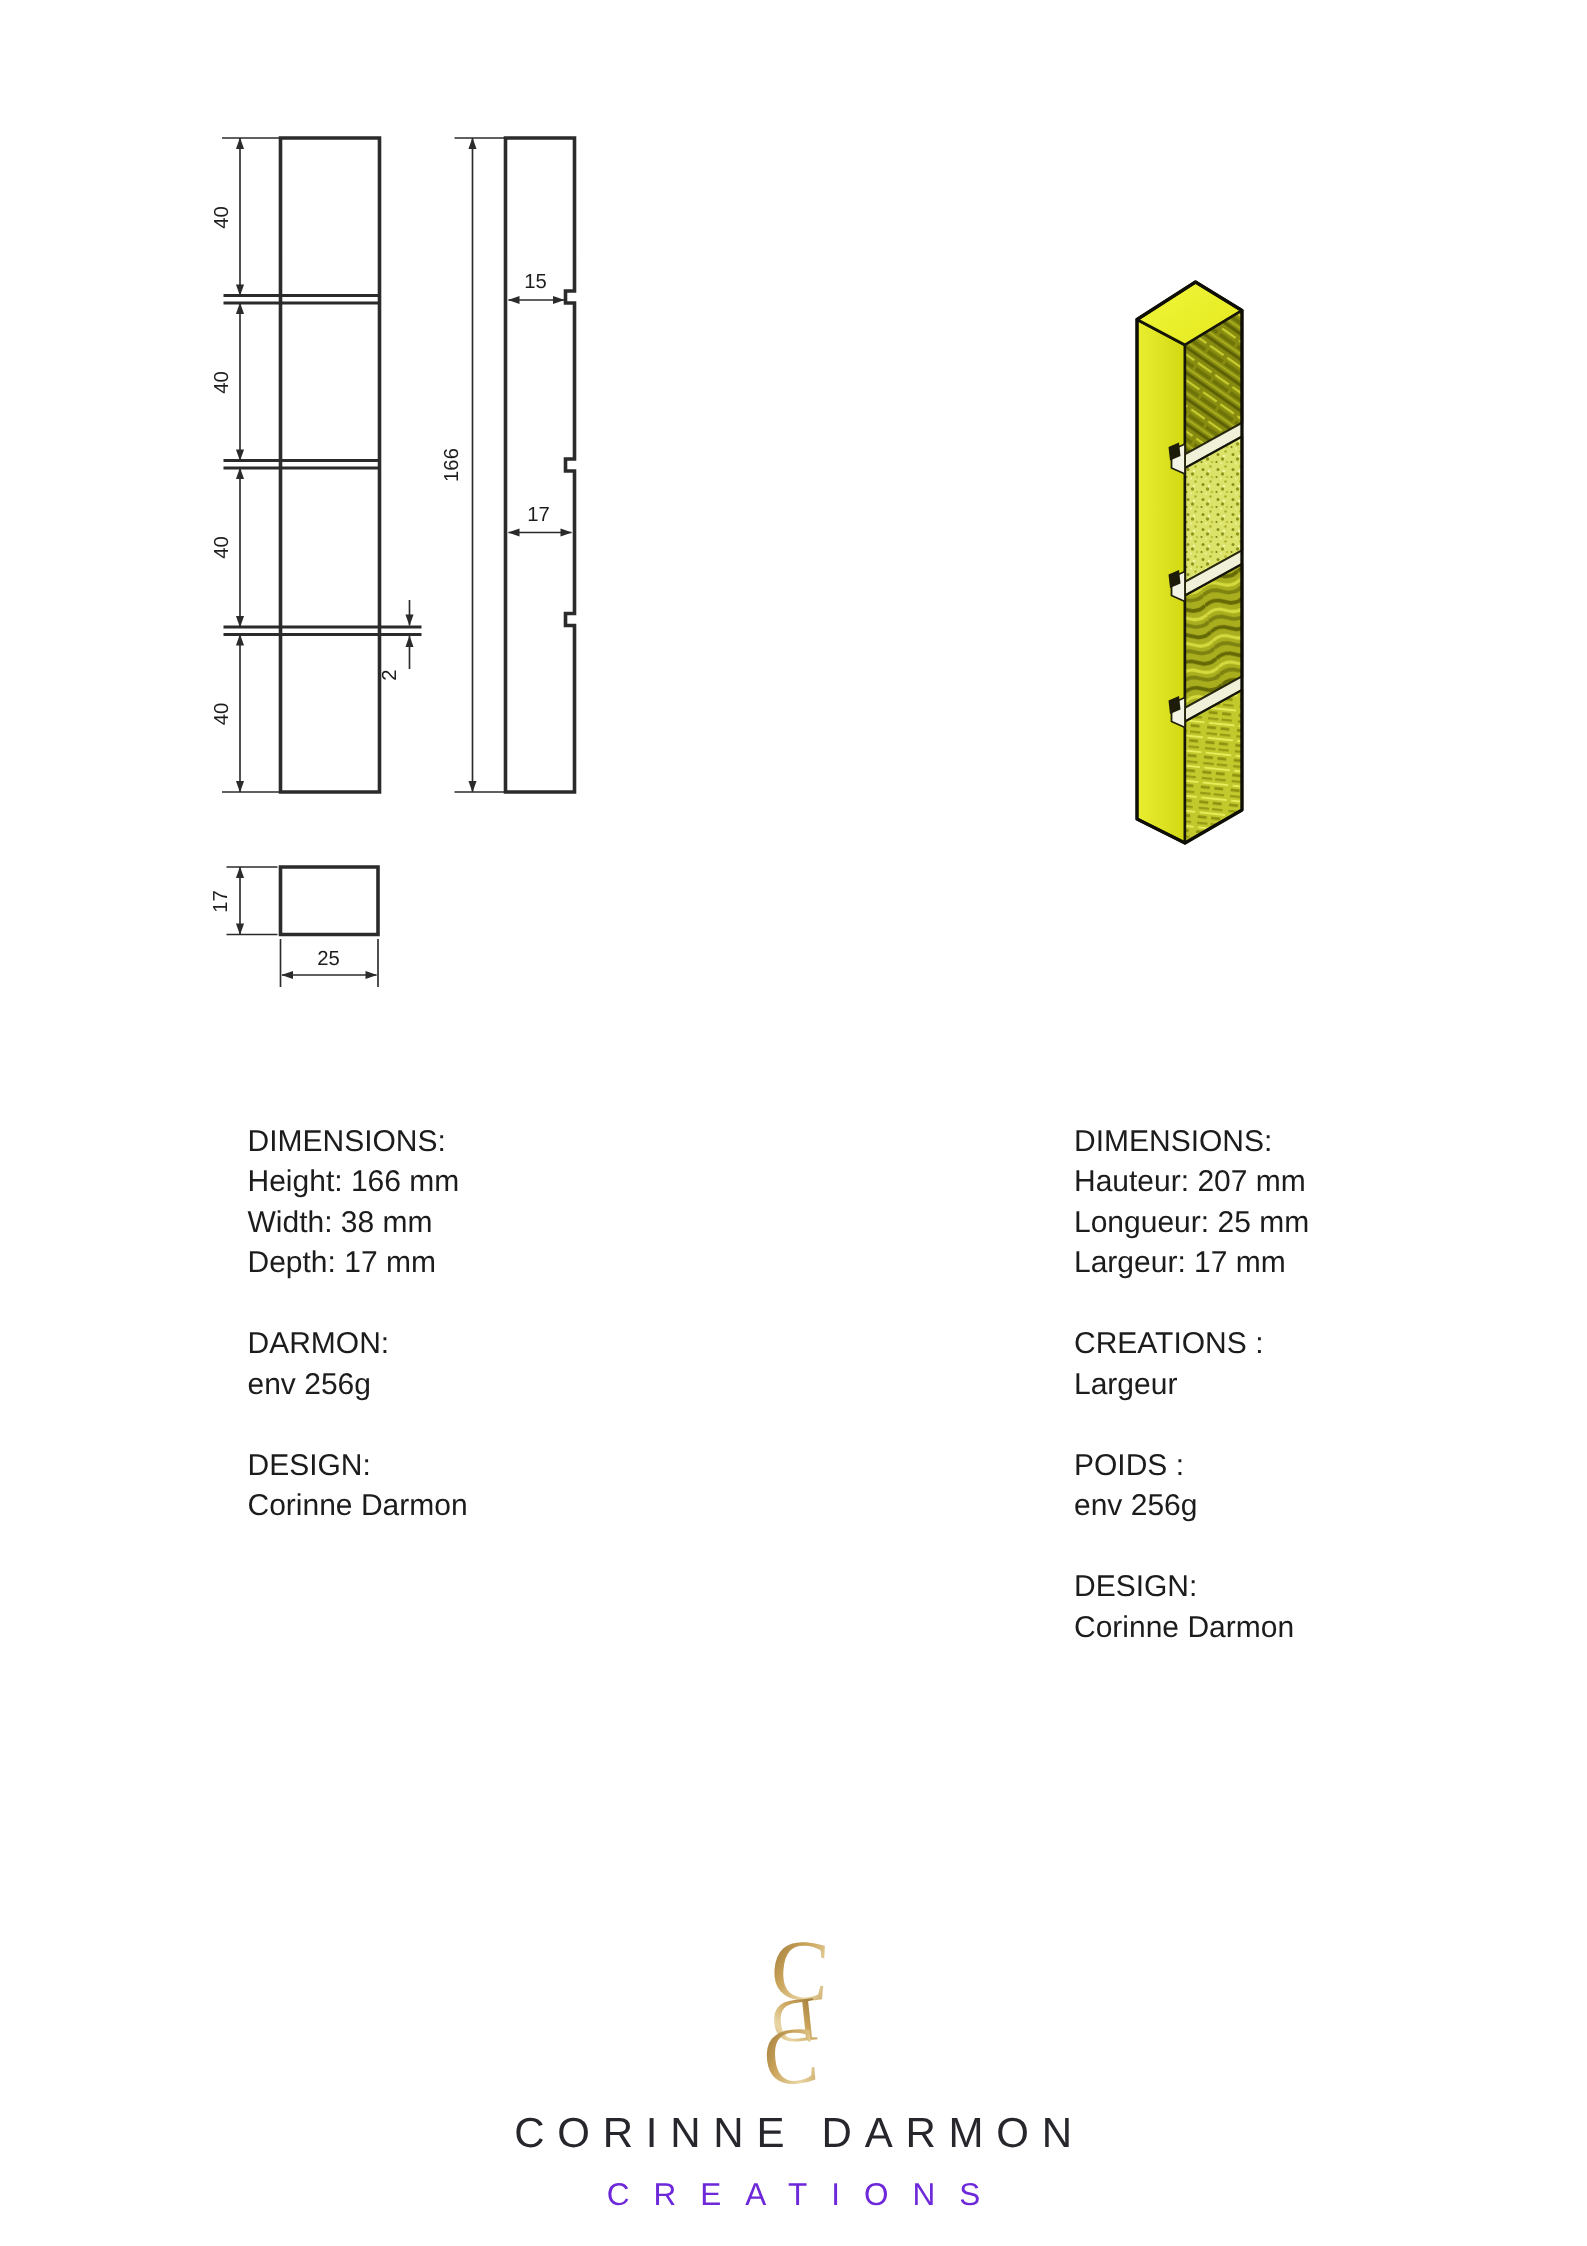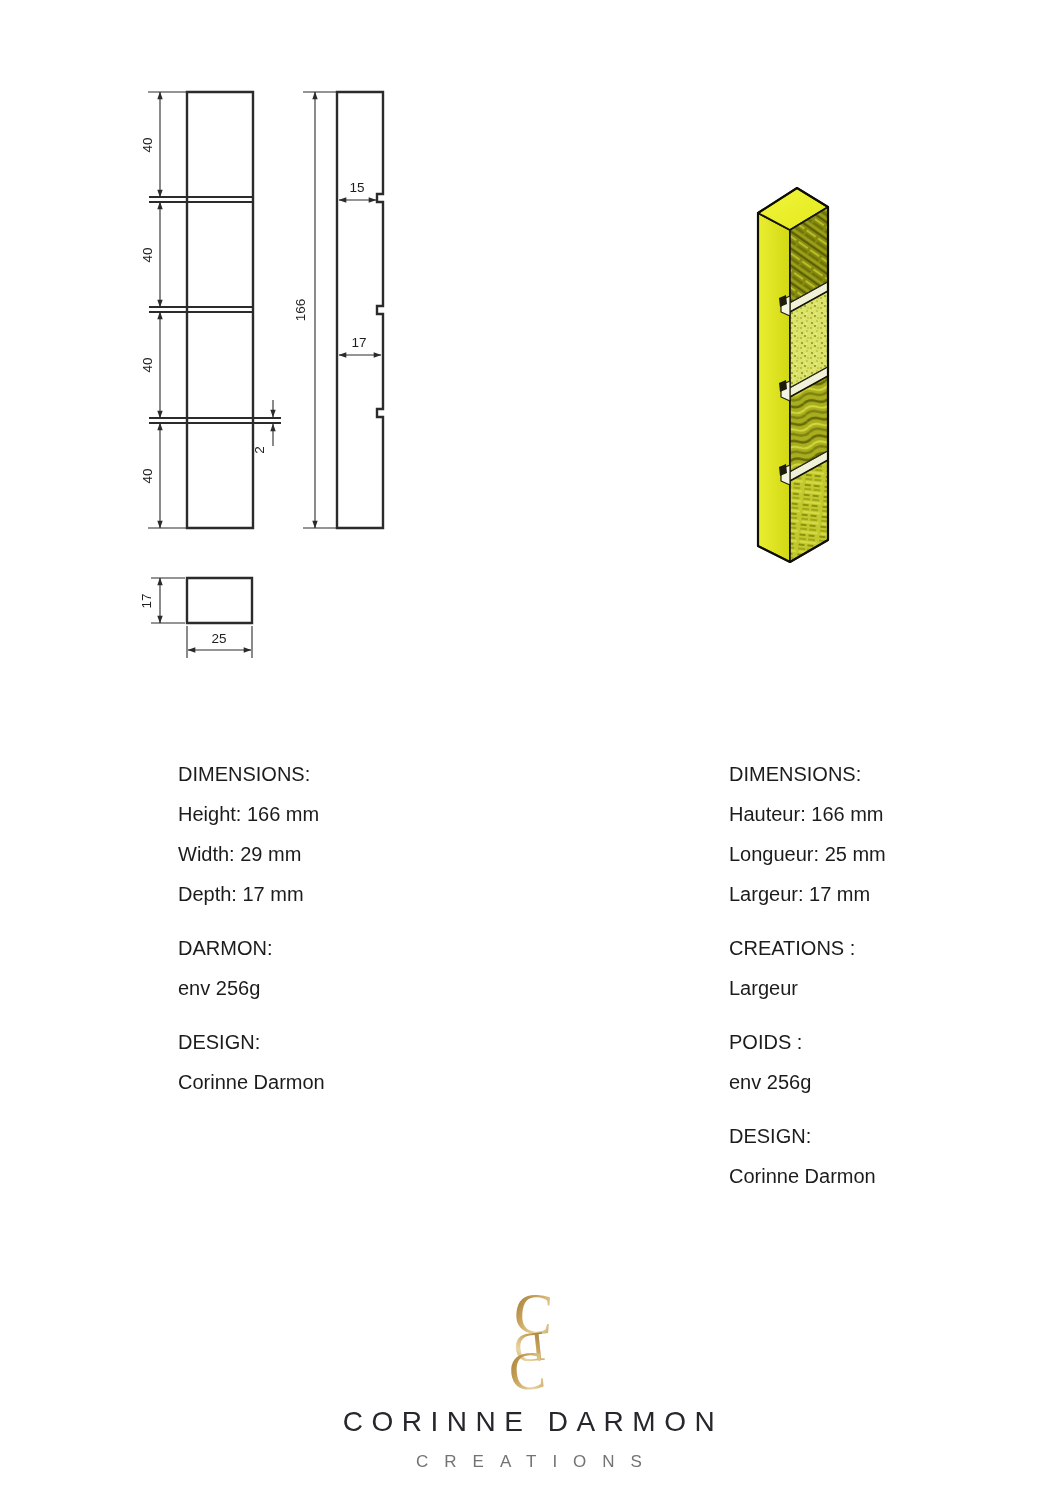--- a/index.html
+++ b/index.html
@@ -8,30 +8,30 @@
 
   
   .drawing-svg{position:absolute;left:130px;top:75px;}
   .render-svg{position:absolute;left:742px;top:176px;}
 
   
   .specs{position:absolute;top:748px;font-size:20px;line-height:27px;color:#1c1c1c;}
   .specs-en{left:165px;}
   .specs-fr{left:716px;}
   .spec-section{margin:0 0 27px 0;}
-  .spec-section p{margin:13px;}
+  .spec-section p{margin:0;}
 
   
   .monogram-svg{position:absolute;left:486px;top:1283px;}
   .brand-name{position:absolute;top:1406px;left:0;width:100%;text-align:center;
               font-size:28px;letter-spacing:8.5px;padding-left:8px;box-sizing:border-box;
               color:#26262c;font-weight:400;}
   .brand-sub{position:absolute;top:1452px;left:0;width:100%;text-align:center;
-             font-size:17px;letter-spacing:16px;padding-left:16px;box-sizing:border-box;
-             color:#737373;font-weight:400;}
+             font-size:21px;letter-spacing:16px;padding-left:16px;box-sizing:border-box;
+             color:#6d28d9;font-weight:400;}
 
   
   .bold-ln{stroke:#2b2b2b;stroke-width:2.4;fill:none;}
   .mid-ln{stroke:#2b2b2b;stroke-width:2;fill:none;}
   .thin-ln{stroke:#2b2b2b;stroke-width:1.1;fill:none;}
   .dim-ln{stroke:#2b2b2b;stroke-width:1.1;fill:none;
           marker-start:url(#arr);marker-end:url(#arr);}
   .dim-half{stroke:#2b2b2b;stroke-width:1.1;fill:none;marker-end:url(#arr);}
   .dim-txt{font-family:"Liberation Sans",sans-serif;font-size:13.5px;fill:#1d1d1d;}
 </style>
@@ -165,37 +165,37 @@
       <path d="M779,467 L786,464 L787,473 L780,476 Z" fill="#1c1c08"></path>
 
       <path d="M758,213 L797,188 L828,207 L828,540 L790,562 L758,546 Z" fill="none" stroke="#0e0e06" stroke-width="2.2"></path>
     </g>
   </svg>
 
   <div class="specs specs-en">
     <div class="spec-section">
       <p>DIMENSIONS:</p>
       <p>Height: 166 mm</p>
-      <p>Width: 29 mm</p>
+      <p>Width: 38 mm</p>
       <p>Depth: 17 mm</p>
     </div>
     <div class="spec-section">
       <p>DARMON:</p>
       <p>env 256g</p>
     </div>
     <div class="spec-section">
       <p>DESIGN:</p>
       <p>Corinne Darmon</p>
     </div>
   </div>
 
   <div class="specs specs-fr">
     <div class="spec-section">
       <p>DIMENSIONS:</p>
-      <p>Hauteur: 166 mm</p>
+      <p>Hauteur: 207 mm</p>
       <p>Longueur: 25 mm</p>
       <p>Largeur: 17 mm</p>
     </div>
     <div class="spec-section">
       <p>CREATIONS :</p>
       <p>Largeur</p>
     </div>
     <div class="spec-section">
       <p>POIDS :</p>
       <p>env 256g</p>

